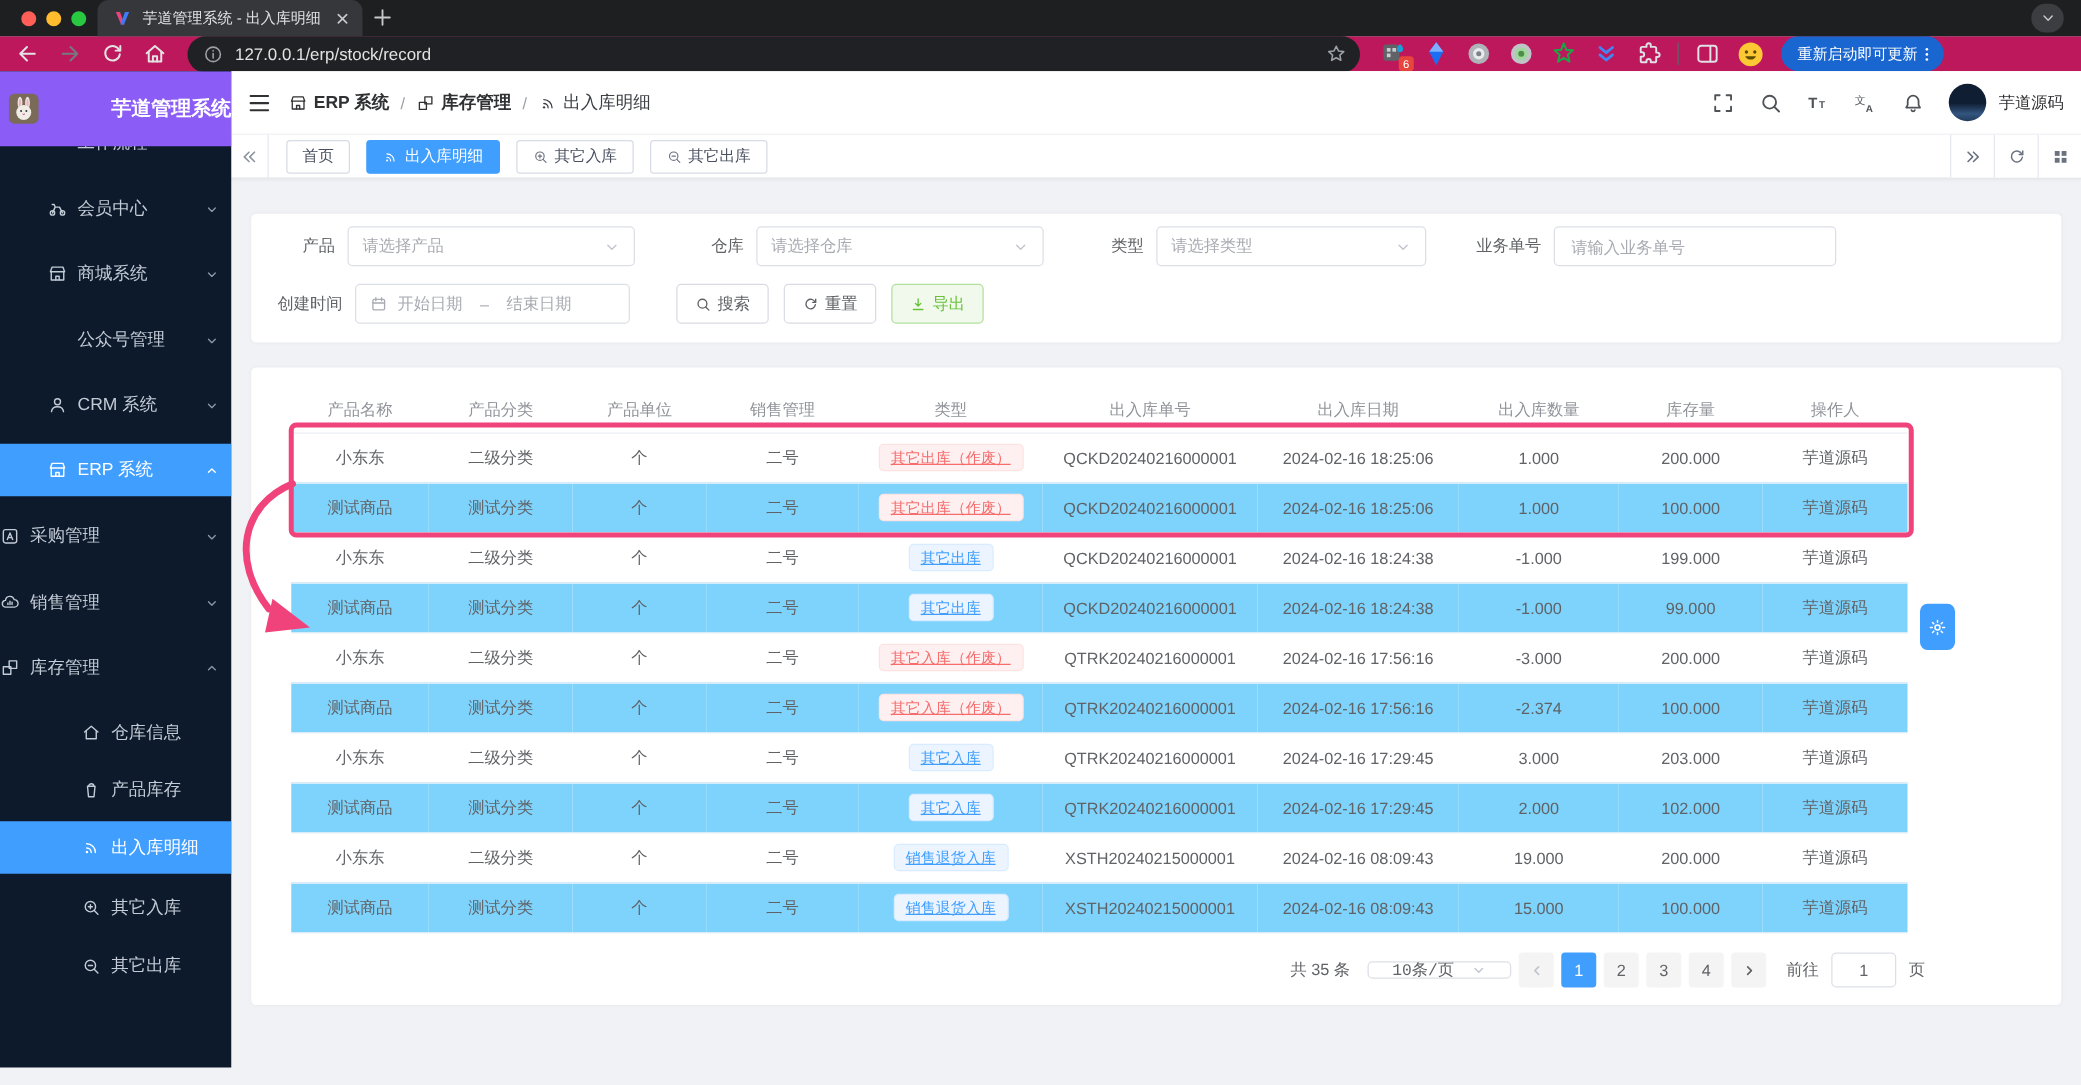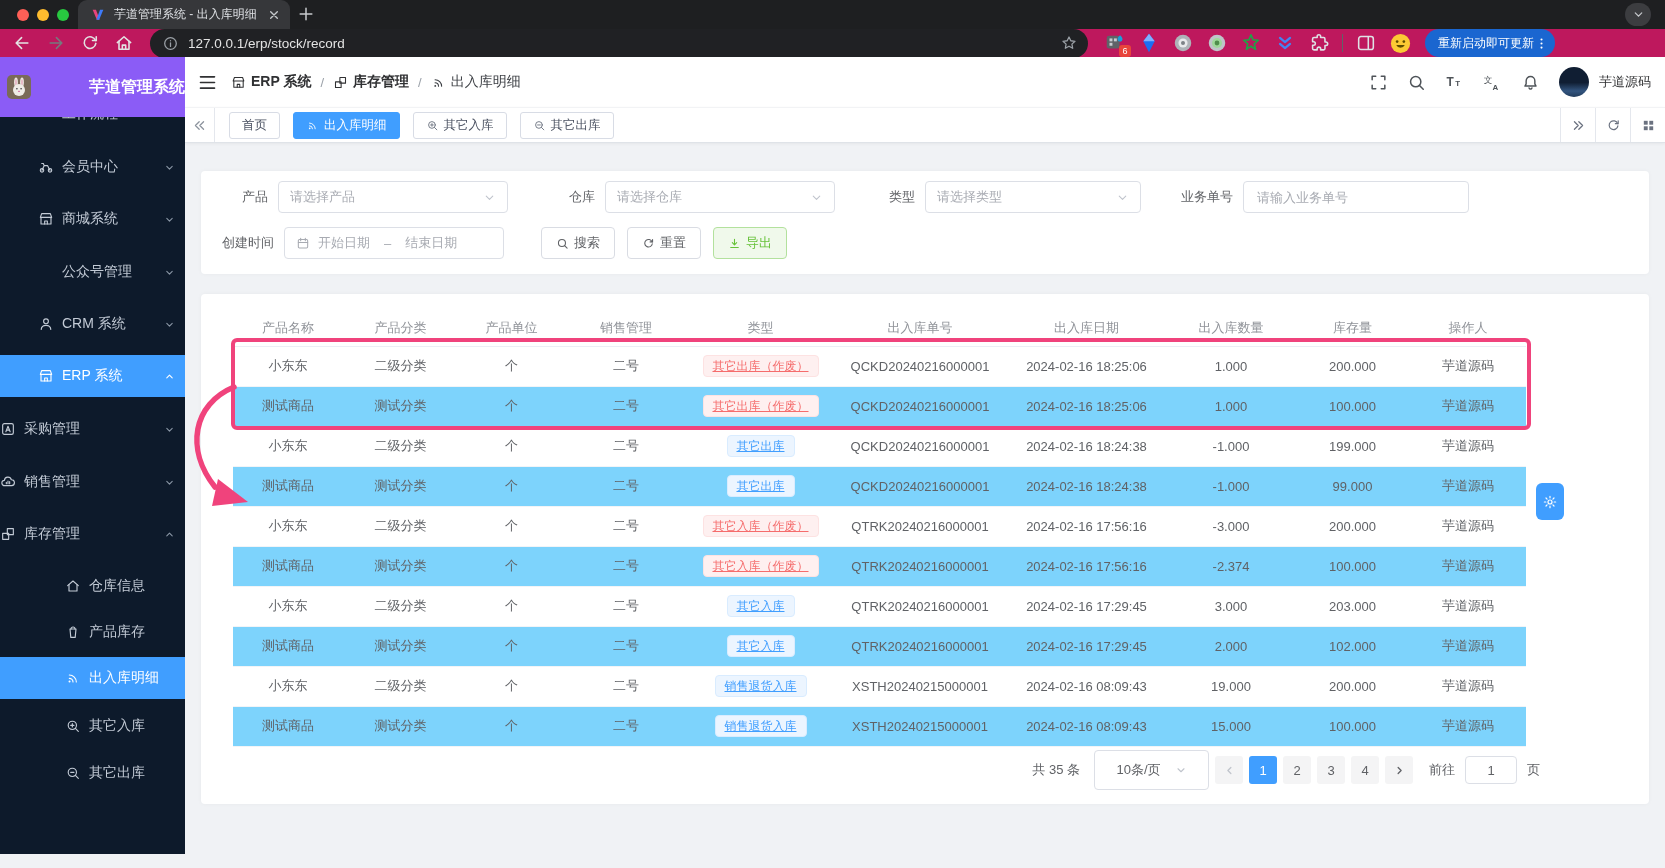--- a/index.html
+++ b/index.html
@@ -103,22 +103,22 @@
   table.grid td{height:40px;font-size:13px;color:#606266;text-align:center;
     border-bottom:1px solid #f2f4f7;white-space:nowrap;}
   tr.striped td{background:#7dd3fc;}
   .tag-badge{display:inline-block;height:22px;line-height:20px;padding:0 9px;border-radius:4px;font-size:12px;text-decoration:underline;}
   .tag-badge.danger{background:#fef0f0;color:#f56c6c;border:1px solid #fde2e2;}
   .tag-badge.primary{background:#ecf5ff;color:#409eff;border:1px solid #d9ecff;}
 
   .pager{position:absolute;right:109px;bottom:14px;display:flex;align-items:center;gap:6px;
     font-size:13px;color:#606266;margin-top:10px;}
   .pg-total{margin-right:8px;}
-  .pg-size{width:115px;height:40px;border:1px solid #dcdfe6;border-radius:4px;display:flex;
-    align-items:center;justify-content:center;gap:14px;color:#606266;}
+  .pg-size{width:115px;height:14px;border:1px solid #dcdfe6;border-radius:4px;display:flex;
+    align-items:center;justify-content:center;gap:14px;color:#606266;font-family:Liberation Mono, monospace;}
   .pg-size .ic{width:12px;height:12px;color:#c0c4cc;}
   .pg-btn,.pg-num{min-width:28px;height:28px;border:none;border-radius:3px;background:#f4f4f5;
     color:#606266;font-size:13px;display:flex;align-items:center;justify-content:center;}
   .pg-btn .ic{width:13px;height:13px;}
   .pg-btn.prev{color:#c0c4cc;}
   .pg-num.active{background:#409eff;color:#fff;}
   .pg-goto{width:52px;height:28px;border:1px solid #dcdfe6;border-radius:4px;text-align:center;
     font-size:13px;color:#606266;margin:0 4px;outline:none;}
   .pg-goto-label{margin-left:10px;}
 

